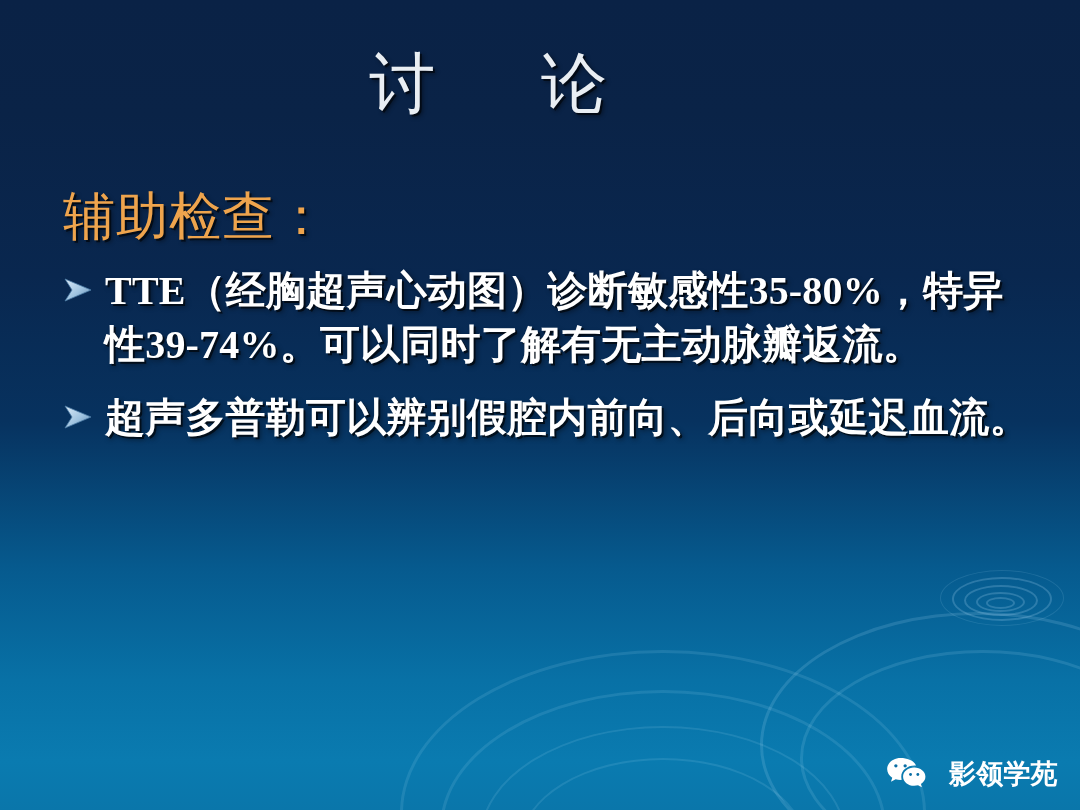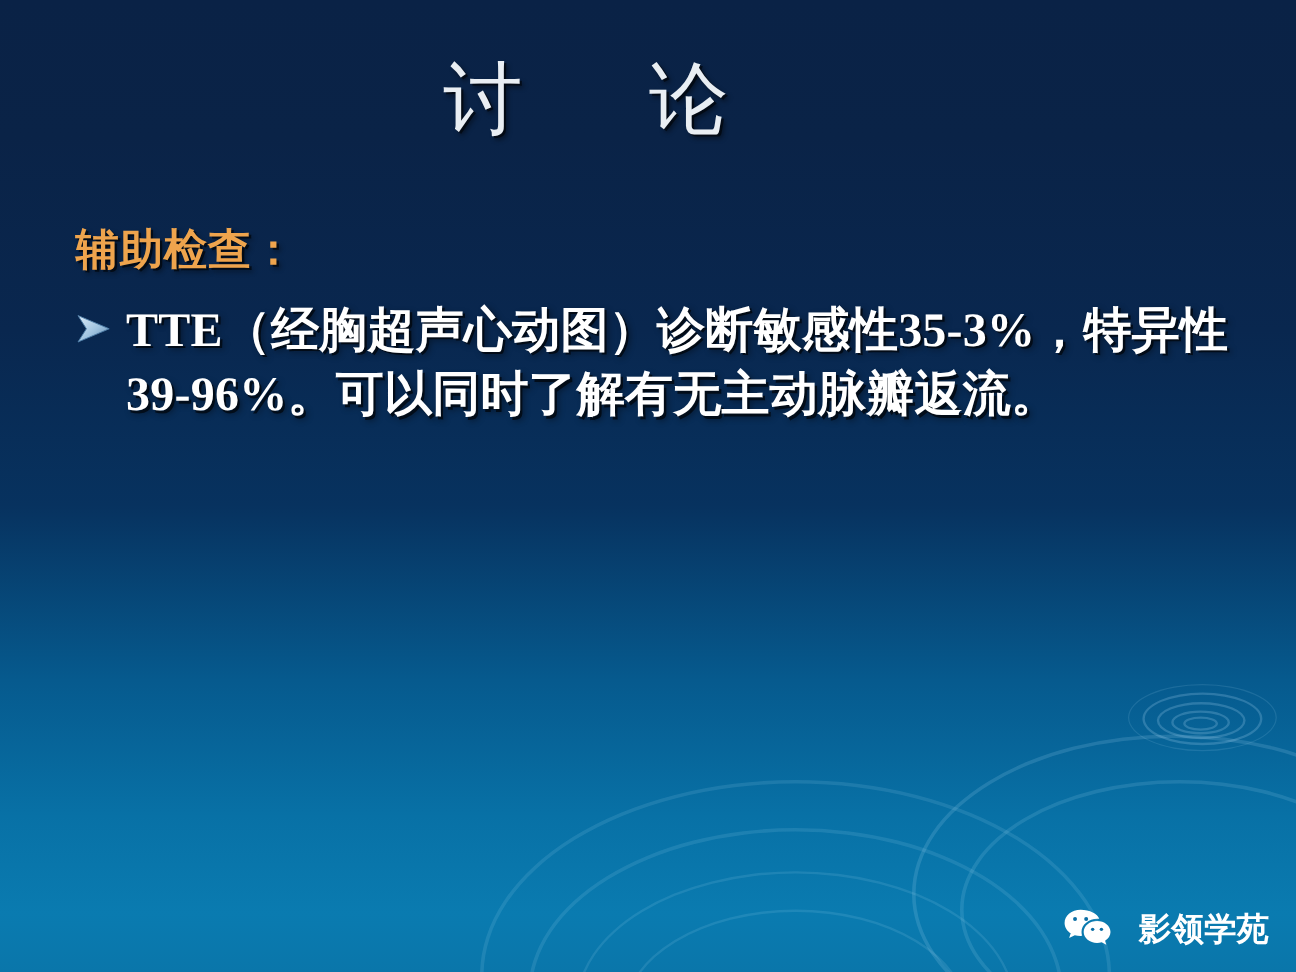--- a/index.html
+++ b/index.html
@@ -88,24 +88,24 @@
 
   
   #body-block {
     position: absolute;
     left: 58px;
     top: 190px;
     width: 980px;
   }
 
   #subhead {
-    font-size: 36px;
+    font-size: 52px;
     line-height: 1.0;
     color: #eea44d;
-    font-weight: 700;
+    font-weight: 400;
     letter-spacing: 0.02em;
     text-shadow:
        2px 2px 0 rgba(0,0,0,0.6),
        3px 3px 4px rgba(0,0,0,0.4);
     margin: 0 0 22px 5px;
     font-family: "DejaVu Serif", "Liberation Serif", serif;
   }
 
   .bullet-list {
     list-style: none;
@@ -189,23 +189,29 @@
         <svg class="arrow-icon" viewBox="0 0 30 28">
           <defs>
             <linearGradient id="agrad" x1="0" y1="0" x2="1" y2="1">
               <stop offset="0%" stop-color="#dcebf8"></stop>
               <stop offset="55%" stop-color="#9fc3e0"></stop>
               <stop offset="100%" stop-color="#5f87ad"></stop>
             </linearGradient>
           </defs>
           <path d="M2 3 L28 14 L2 25 L9 14 Z" fill="url(#agrad)" stroke="#4d7ca6" stroke-width="0.8"></path>
         </svg>
-        <span class="bullet-text">TTE（经胸超声心动图）诊断敏感性35-3%，特异性39-96%。可以同时了解有无主动脉瓣返流。</span>
+        <span class="bullet-text">TTE（经胸超声心动图）诊断敏感性35-80%，特异性39-74%。可以同时了解有无主动脉瓣返流。</span>
       </li>
 
+      <li class="bullet-item">
+        <svg class="arrow-icon" viewBox="0 0 30 28">
+          <path d="M2 3 L28 14 L2 25 L9 14 Z" fill="url(#agrad)" stroke="#4d7ca6" stroke-width="0.8"></path>
+        </svg>
+        <span class="bullet-text">超声多普勒可以辨别假腔内前向、后向或延迟血流。</span>
+      </li>
 
     </ul>
   </div>
 
   <div id="watermark">
     <svg id="wechat-icon" viewBox="0 0 44 38">
       <path d="M16.2 2.2C8.4 2.2 2.1 7.4 2.1 13.8c0 3.7 2.1 7 5.4 9.1l-1.4 4.3 5-2.6c1.6.4 3.3.7 5.1.7.5 0 1 0 1.4-.1-.4-1.1-.6-2.2-.6-3.4 0-6.5 6.3-11.7 14.1-11.7.5 0 1 0 1.5.1C31.2 5.8 24.3 2.2 16.2 2.2z" fill="#ffffff"></path>
       <circle cx="11.3" cy="10.4" r="1.75" fill="#0a6ea5"></circle>
       <circle cx="21.1" cy="10.4" r="1.75" fill="#0a6ea5"></circle>
       <path d="M42.5 21.8c0-5.3-5.3-9.6-11.8-9.6s-11.8 4.3-11.8 9.6 5.3 9.6 11.8 9.6c1.4 0 2.7-.2 4-.5l4.1 2.2-1.1-3.6c2.9-1.8 4.8-4.6 4.8-7.7z" fill="#ffffff"></path>

